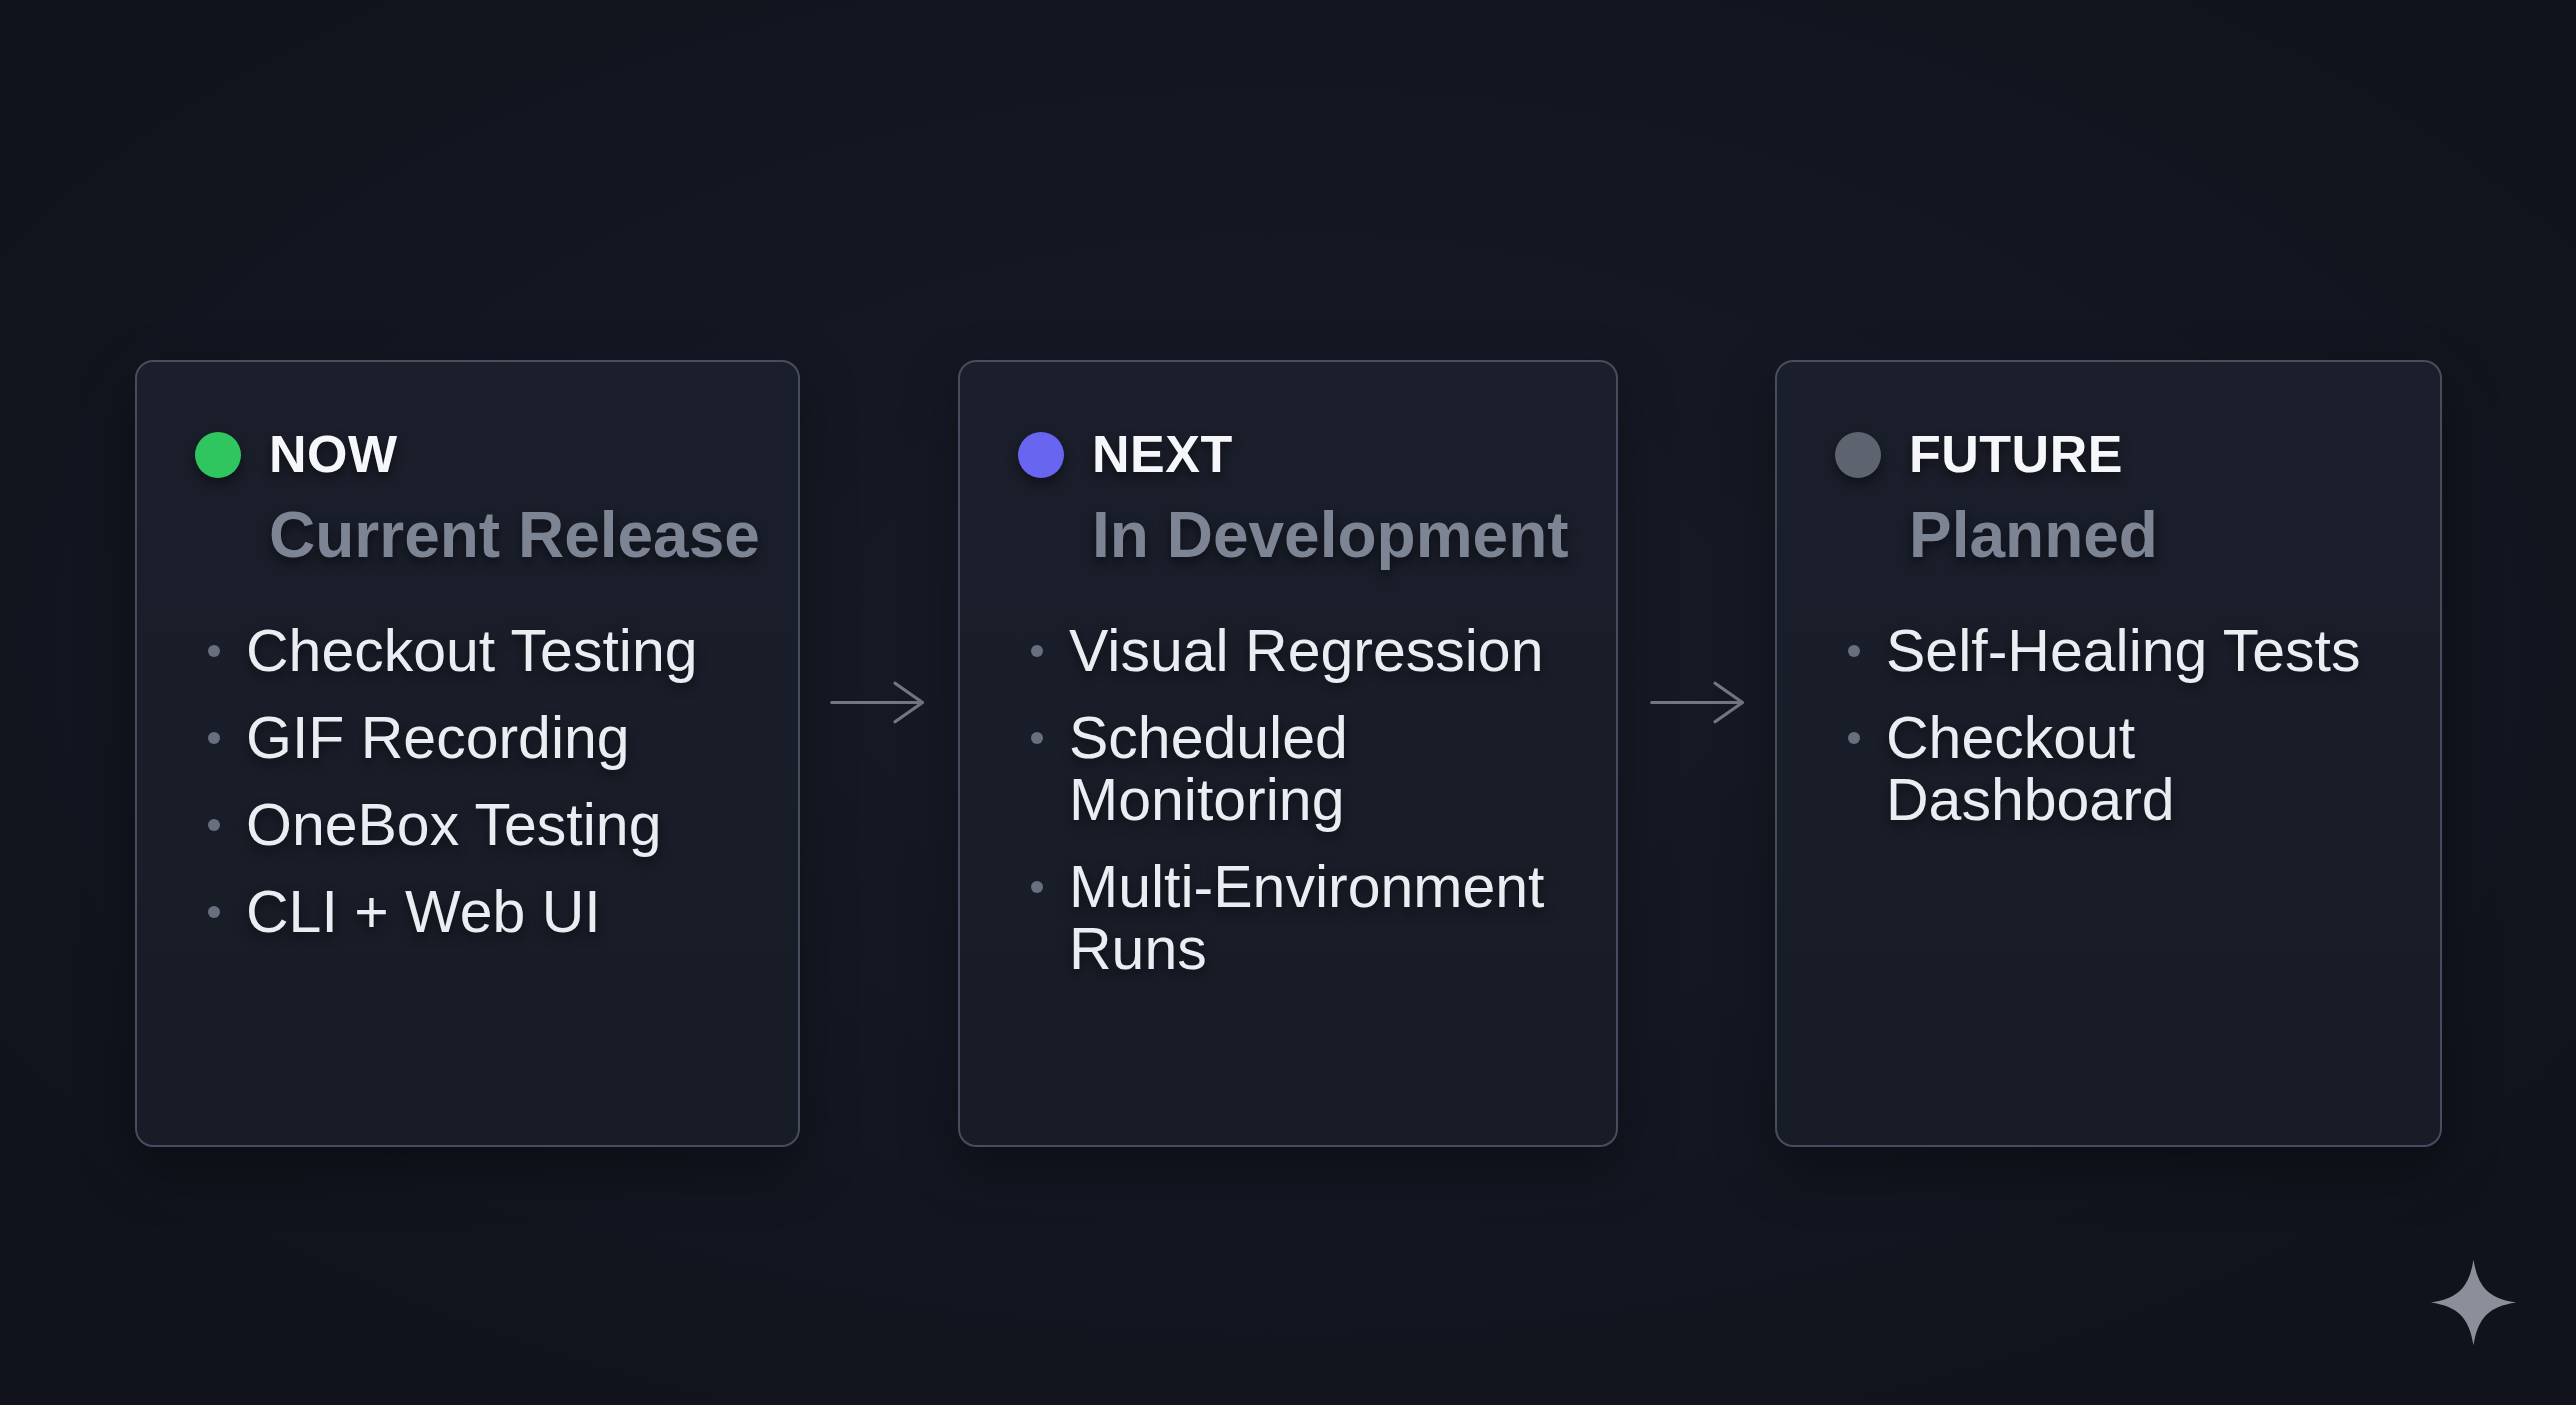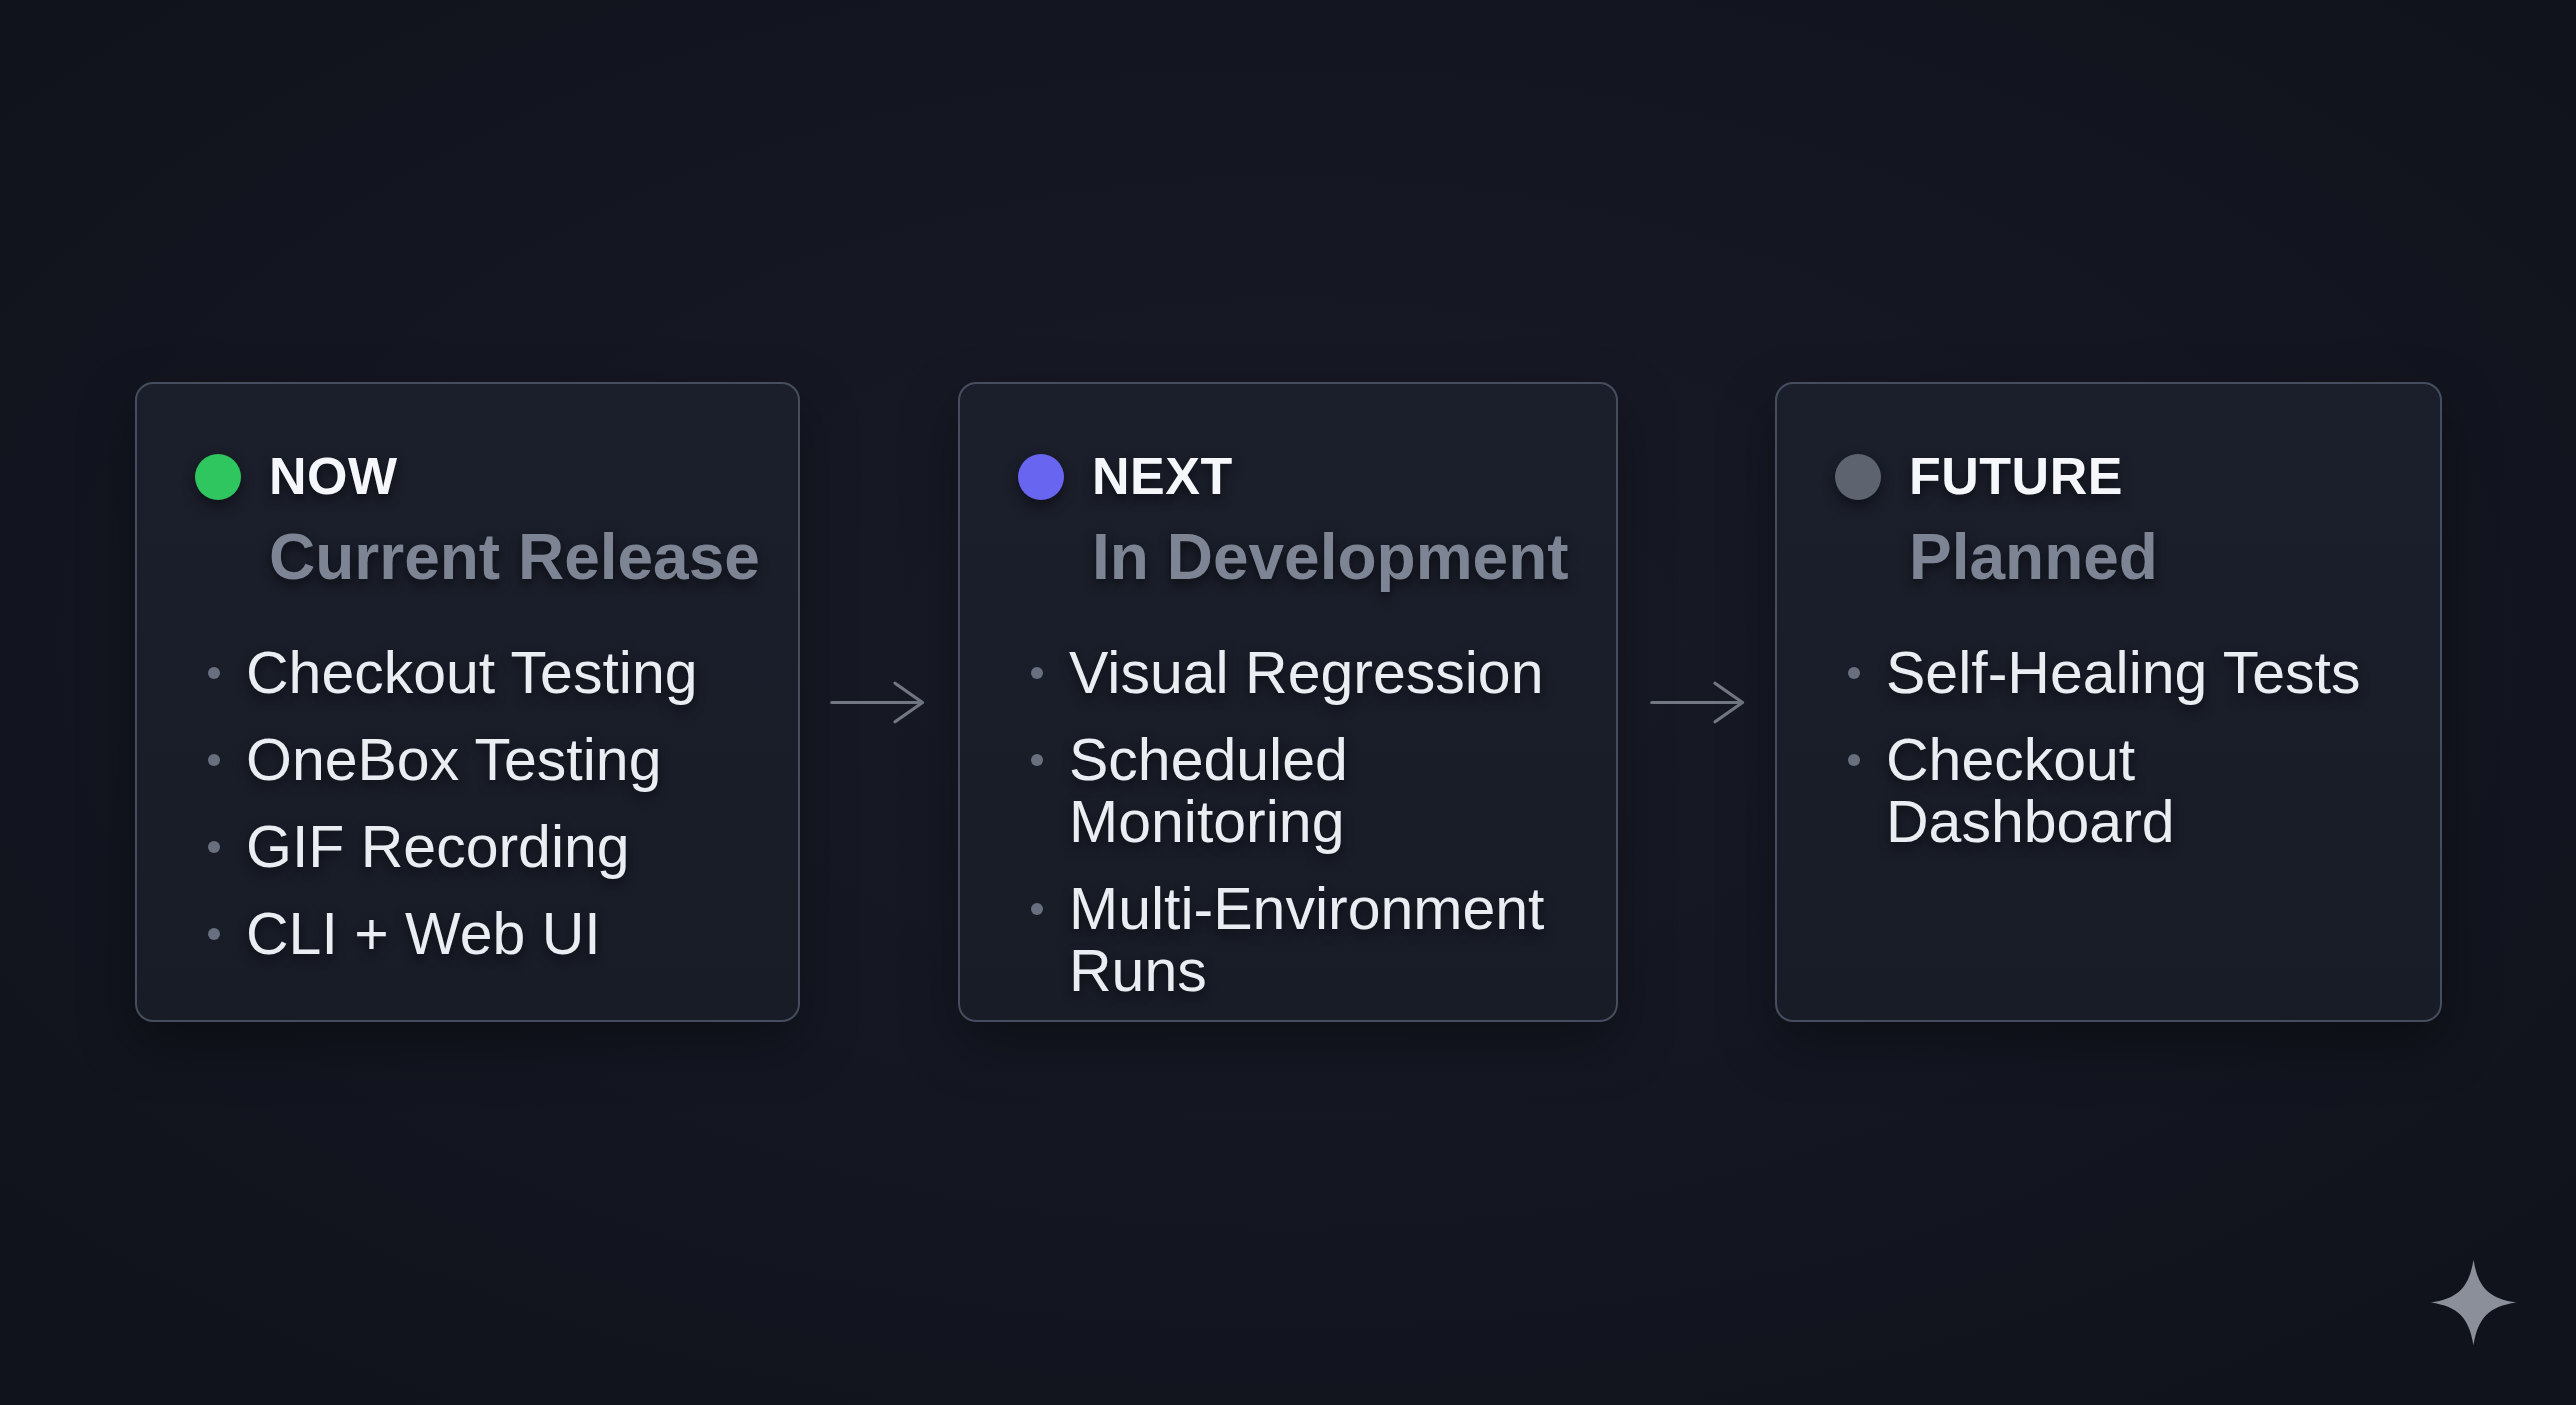--- a/index.html
+++ b/index.html
@@ -12,22 +12,22 @@
 
   body {
     position: relative;
     font-family: "Liberation Sans", "DejaVu Sans", sans-serif;
     background:
       radial-gradient(ellipse 1647px 915px at 50% 46%, #181b26 0%, #141722 55%, #10131b 100%);
   }
 
   .roadmap-card {
     position: absolute;
-    top: 382px;
-    height: 640px;
+    top: 360px;
+    height: 787px;
     background: linear-gradient(180deg, #1b1f2b 0%, #181c27 100%);
     border: 2.7px solid #454d5e;
     border-radius: 18.3px;
     padding: 66px 37px 16px 58px;
     box-shadow: 0 22px 55px rgba(0, 0, 0, 0.35);
   }
   .card-now    { left: 135px;  width: 665px; }
   .card-next   { left: 958px; width: 660px; }
   .card-future { left: 1775px; width: 667px; }
 
@@ -113,22 +113,22 @@
 <body>
 
 <section class="roadmap-card card-now">
   <div class="card-header">
     <span class="status-dot" style="background-color: rgb(47, 197, 95);"></span>
     <h2 class="card-title">NOW</h2>
   </div>
   <p class="card-subtitle">Current Release</p>
   <ul class="card-items">
     <li>Checkout Testing</li>
+    <li>GIF Recording</li>
     <li>OneBox Testing</li>
-    <li>GIF Recording</li>
     <li>CLI + Web UI</li>
   </ul>
 </section>
 
 <div class="flow-arrow flow-arrow-1">
   <svg viewBox="0 0 111 60" fill="none" xmlns="http://www.w3.org/2000/svg">
     <line x1="4" y1="30" x2="102" y2="30" stroke="#8a909c" stroke-width="3.5" stroke-linecap="round"></line>
     <polyline points="73,9 103,30 73,51" stroke="#8a909c" stroke-width="3.5" fill="none" stroke-linecap="round" stroke-linejoin="round"></polyline>
   </svg>
 </div>

